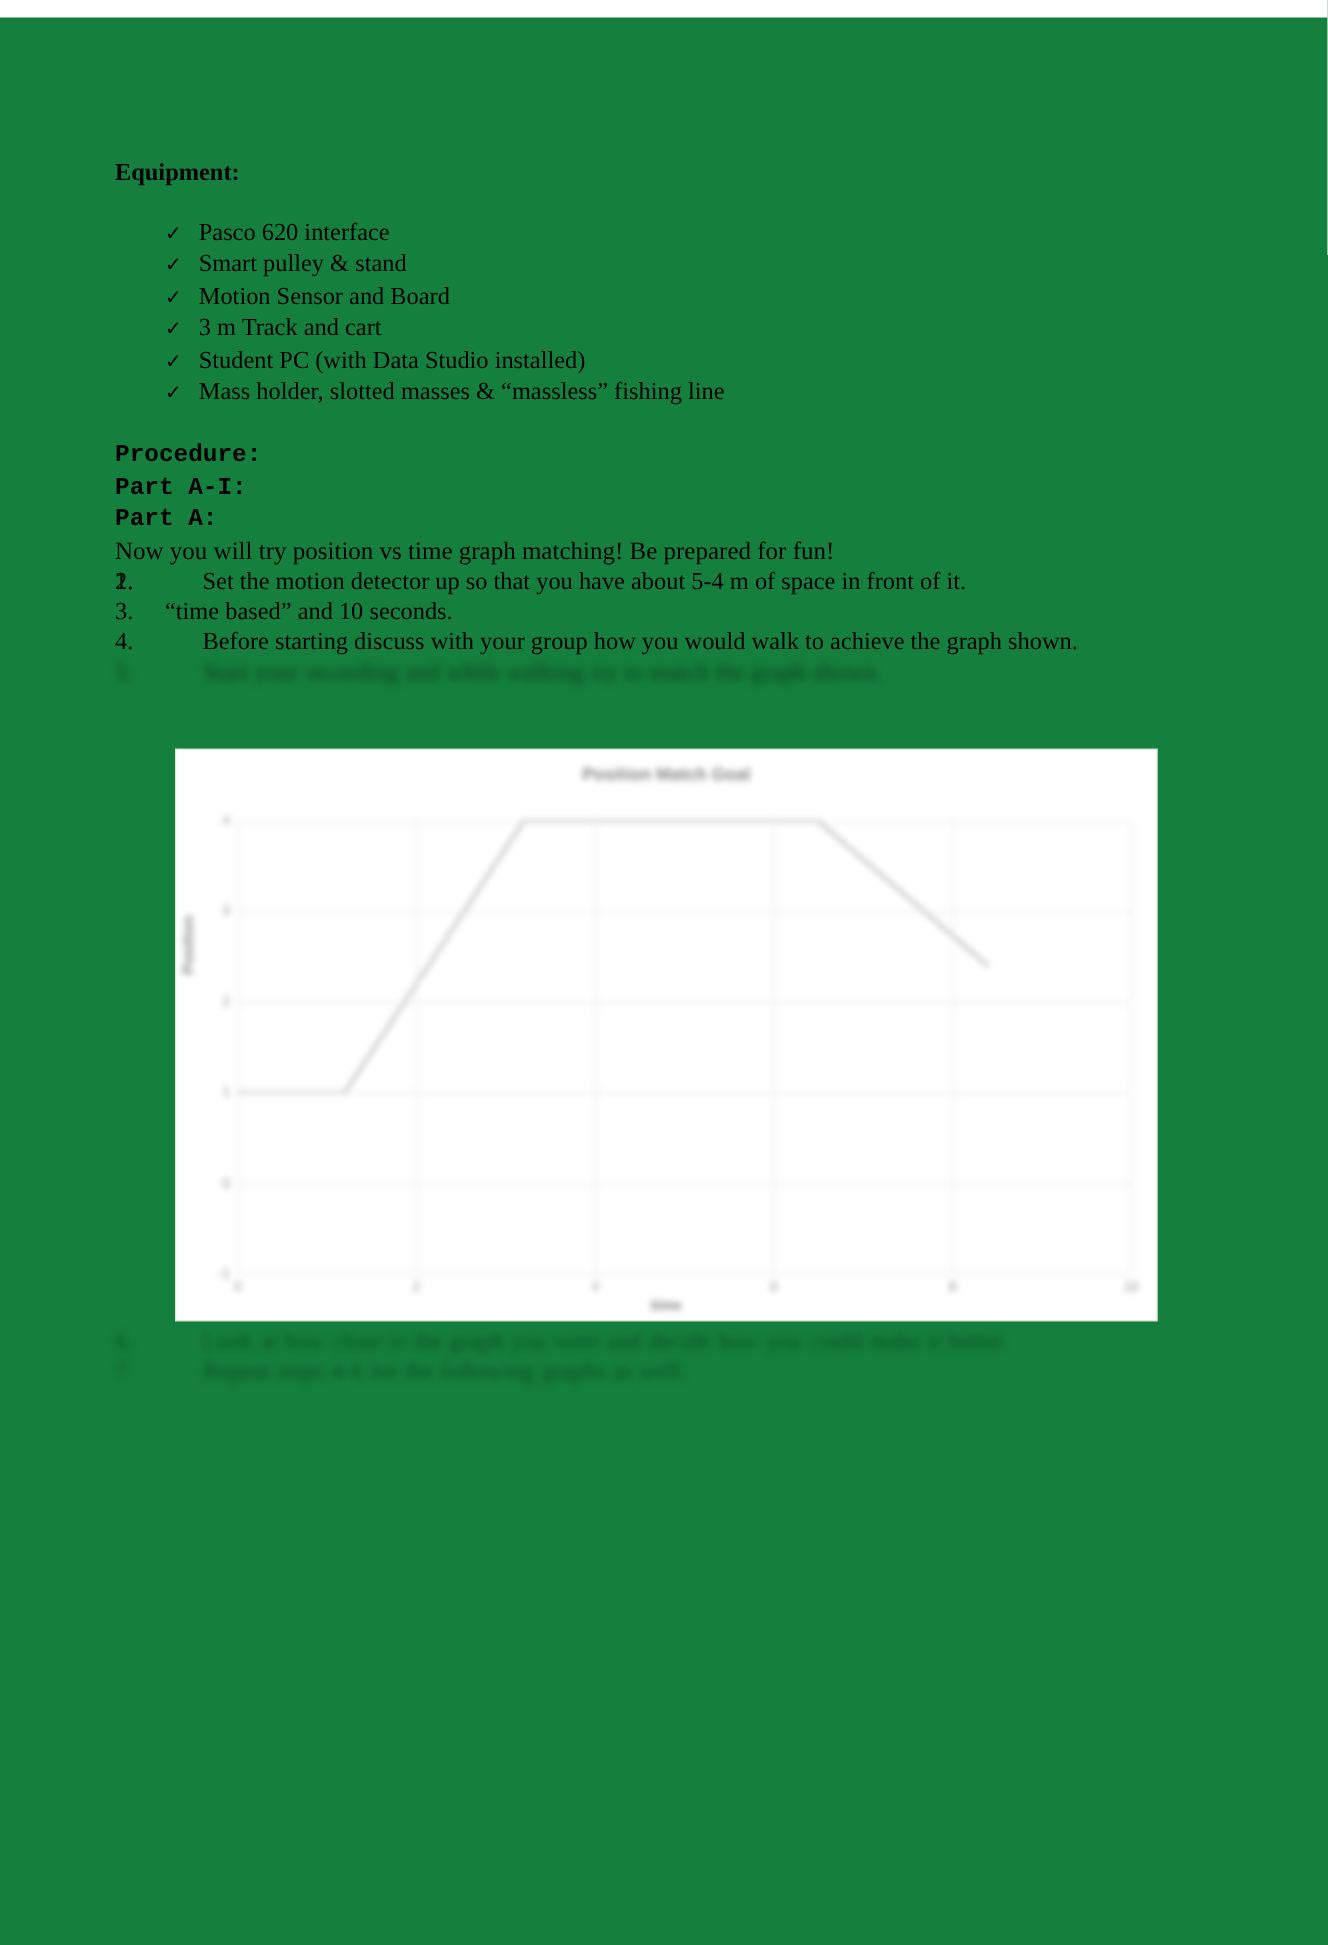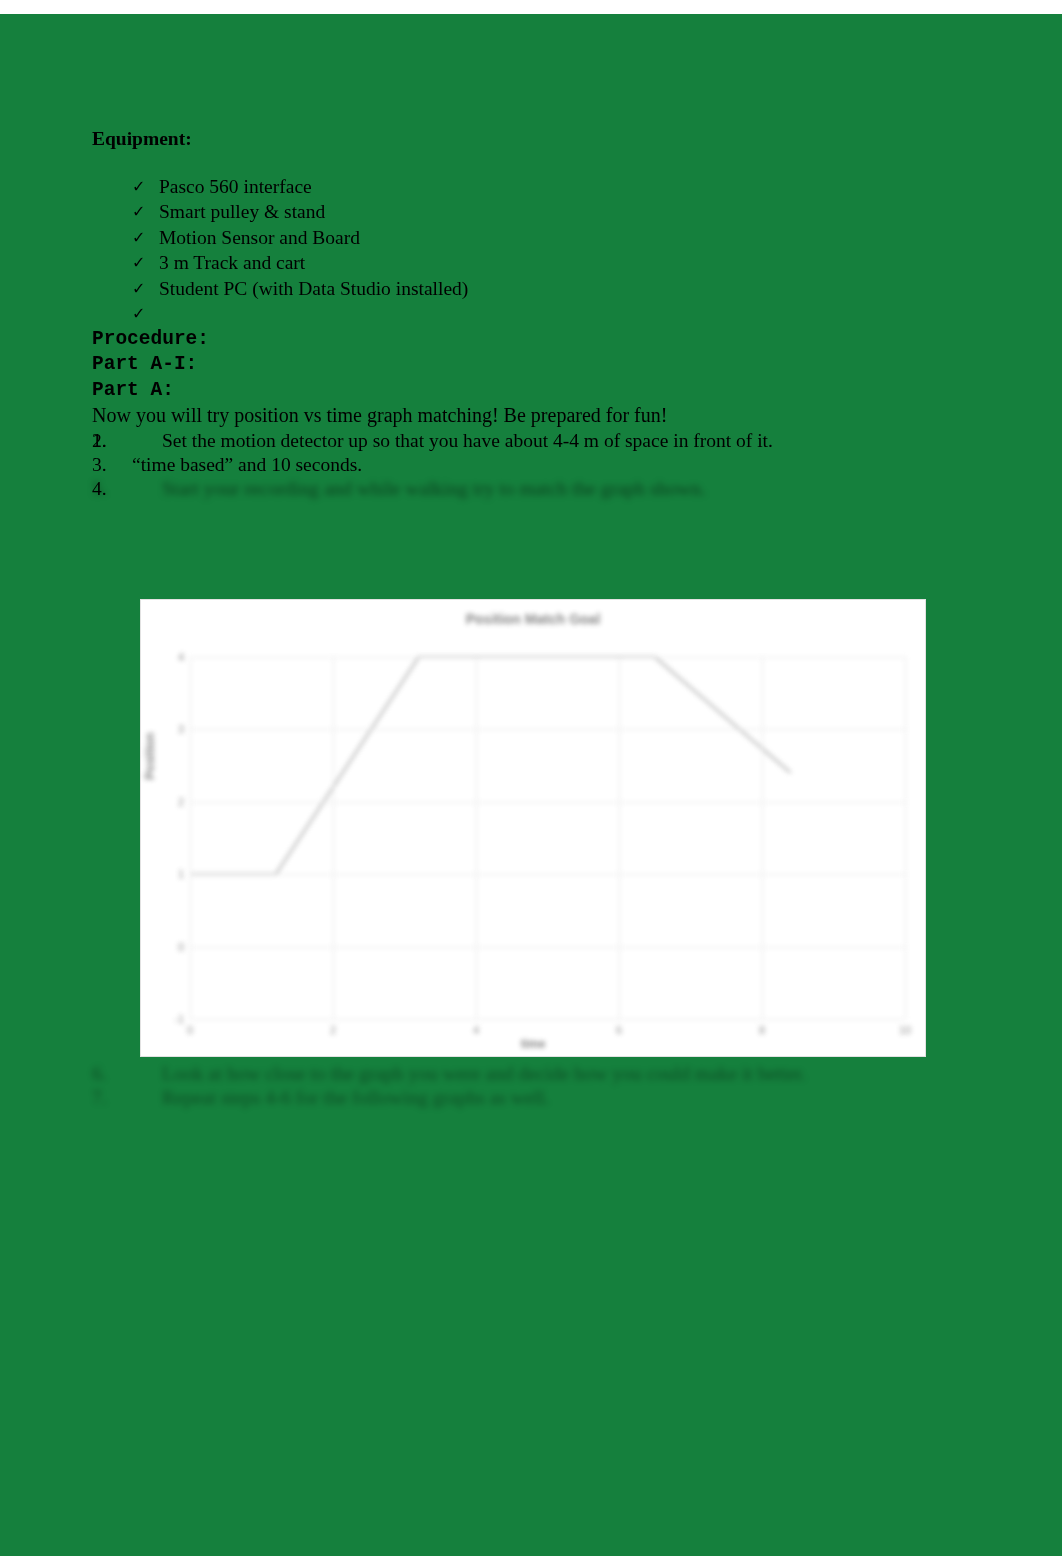--- a/index.html
+++ b/index.html
@@ -227,63 +227,65 @@
 
 <div class="page">
 
   <div class="content">
 
     <div class="h-bold equipment-heading">Equipment:</div>
 
     <ul class="checklist">
       <li>
         <span class="check-icon">✓</span>
-        <span>Pasco 560 interface</span>
+        <span>Pasco 620 interface</span>
       </li>
       <li>
         <span class="check-icon">✓</span>
         <span>Smart pulley &amp; stand</span>
       </li>
       <li>
         <span class="check-icon">✓</span>
         <span>Motion Sensor and Board</span>
       </li>
       <li>
         <span class="check-icon">✓</span>
         <span>3 m Track and cart</span>
       </li>
       <li>
         <span class="check-icon">✓</span>
         <span>Student PC (with Data Studio installed)</span>
       </li>
       <li>
         <span class="check-icon">✓</span>
+        <span>Mass holder, slotted masses &amp; “massless” fishing line</span>
       </li>
     </ul>
 
     <div class="procedure-block">
       <div class="h-bold">Procedure:</div>
       <div class="h-bold">Part A-I:</div>
       <div class="h-bold">Part A:</div>
       <div class="intro-line">Now you will try position vs time graph matching! Be prepared for fun!</div>
 
       <ol class="steps">
         <li>
           <span class="num">1.</span>
         </li>
         <li>
           <span class="num">2.</span>
-          <span>Set the motion detector up so that you have about 4-4 m of space in front of it.</span>
+          <span>Set the motion detector up so that you have about 5-4 m of space in front of it.</span>
         </li>
         <li>
           <span class="num">3.</span>
           <span class="cont">“time based” and 10 seconds.</span>
         </li>
         <li>
           <span class="num">4.</span>
+          <span>Before starting discuss with your group how you would walk to achieve the graph shown.</span>
         </li>
         <li class="blur-soft">
           <span class="num">5.</span>
           <span>Start your recording and while walking try to match the graph shown.</span>
         </li>
       </ol>
     </div>
   </div>
 
   <div class="chart-wrap">

